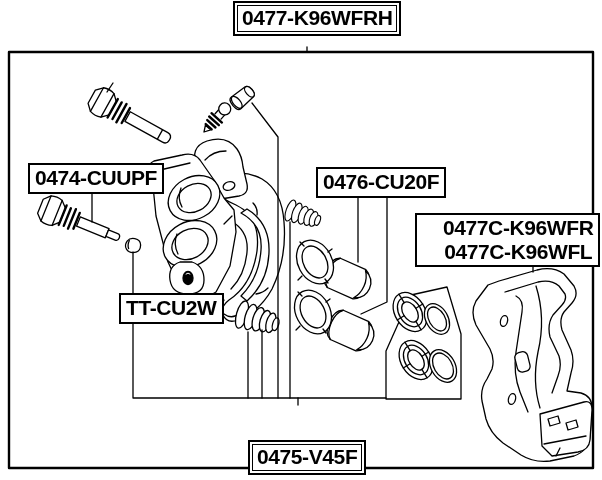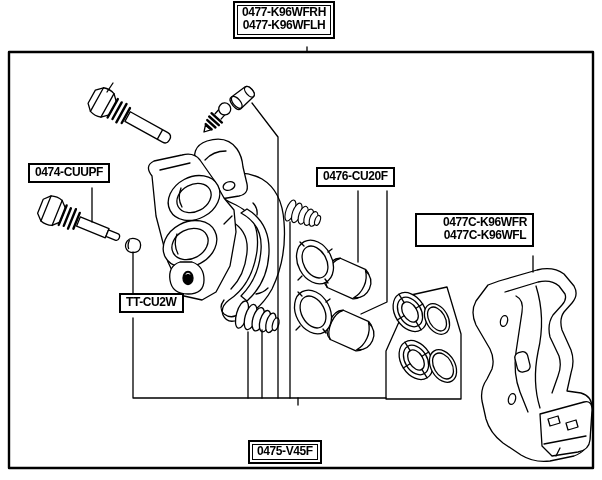--- a/index.html
+++ b/index.html
@@ -1,20 +1,20 @@
 <!DOCTYPE html>
 <html><head>
 <meta charset="utf-8">
 <style>
   html,body{margin:0;padding:0;background:#fff;}
   #stage{position:relative;width:602px;height:480px;background:#fff;overflow:hidden;
          font-family:"Liberation Sans",sans-serif;}
   #art{position:absolute;left:0;top:0;}
   .label{position:absolute;background:#fff;border:2px solid #000;color:#000;
-         font-weight:700;font-size:12px;line-height:1.12;letter-spacing:-0.4px;
+         font-weight:700;font-size:21px;line-height:1.12;letter-spacing:-0.4px;
          padding:1px 5px 2px;white-space:nowrap;text-align:center;z-index:5;}
   .label.dbl{border:2px solid #000;padding:2px;}
   .label.dbl .inner{border:1.6px solid #000;padding:0 4px 1px;}
 </style>
 </head>
 <body>
 
 <div id="stage">
 
   <svg id="art" width="602" height="480" viewBox="0 0 602 480">
@@ -176,21 +176,20 @@
         <path d="M248,332 V398"></path>
         <path d="M262,330 V398"></path>
         <path d="M290,222 V398"></path>
       </g>
     </g>
   </svg>
 
   <div class="label dbl" style="left:233px;top:1px;">
     <div class="inner">
       <div>0477-K96WFRH</div>
-      <div>0477-K96WFLH</div>
     </div>
   </div>
 
 
   <div class="label" style="left:28px;top:163px;">0474-CUUPF</div>
 
   <div class="label" style="left:316px;top:167px;">0476-CU20F</div>
 
   <div class="label" style="left:415px;top:213px;padding-left:26px;">
     <div>0477C-K96WFR</div>

